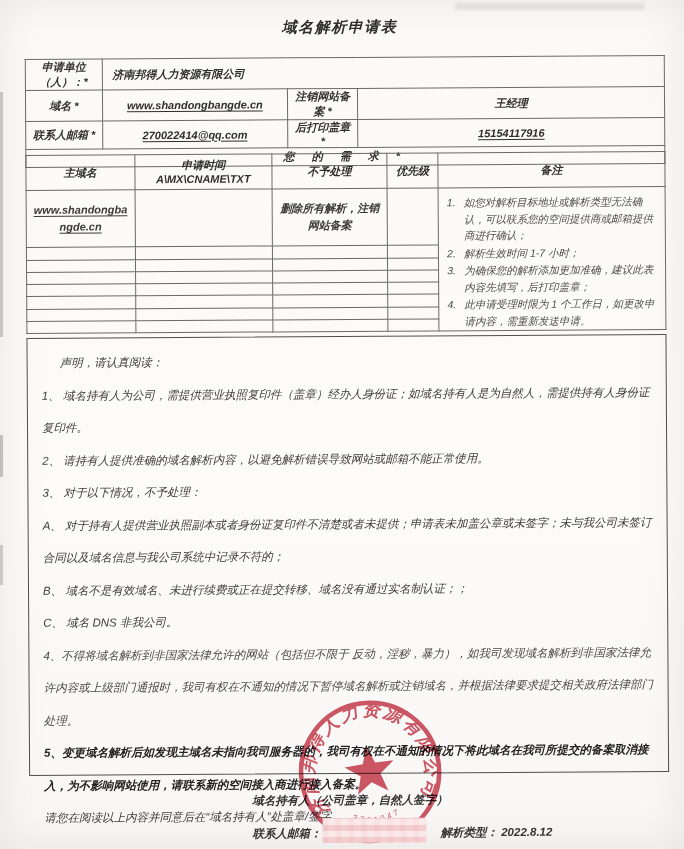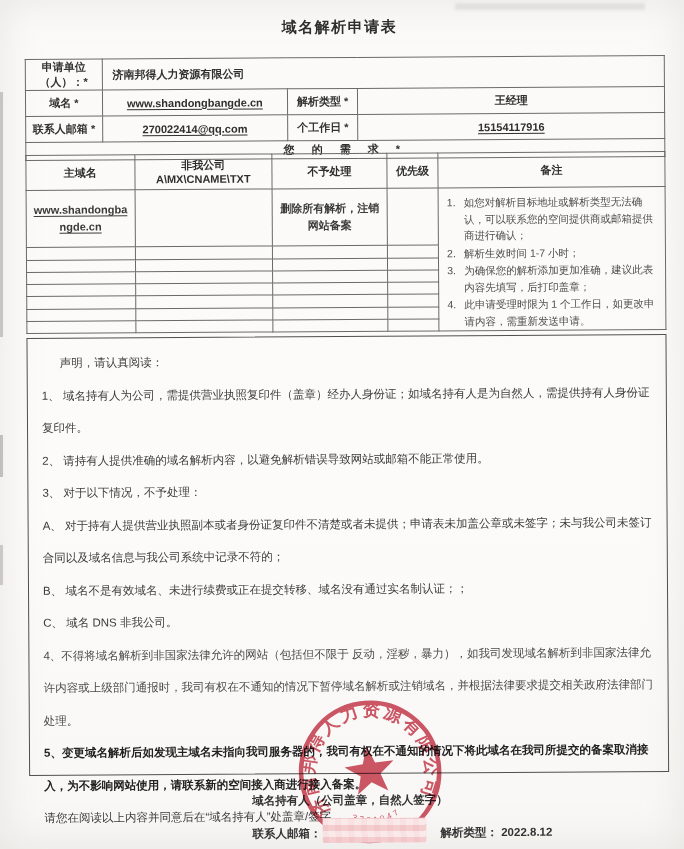--- a/index.html
+++ b/index.html
@@ -7,20 +7,21 @@
     width:684px;height:849px;overflow:hidden;
     background:#f6f5f3;
     font-family:"Liberation Sans","DejaVu Sans",sans-serif;
     color:#3a3a3a;
     position:relative;
   }
   .page{
     position:absolute;inset:0;
     background:linear-gradient(180deg,#fbfaf9 0%,#fcfbfa 60%,#f8f7f5 100%);
     box-shadow:inset 0 0 40px rgba(180,175,168,.25);
+    font-style:italic;
   }
   .sheet{position:absolute;inset:0;transform:rotate(-0.35deg);}
   .title{
     position:absolute;top:18px;left:0;width:100%;
     text-align:center;font-size:15px;font-weight:bold;color:#2e2e2e;letter-spacing:1.5px;
   }
   table.t{border-collapse:collapse;table-layout:fixed;position:absolute;left:27px;width:640px;}
   table.t td{border:1.2px solid #6a6a6a;padding:0 4px;overflow:hidden;}
   .contact{top:57px;}
   .contact td{height:25px;text-align:center;font-size:11px;}
@@ -94,48 +95,48 @@
           <col style="width:48%">
         </colgroup>
       <tbody>
           <tr>
         <td class="lbl">申请单位（人）：*</td>
         <td class="val left" colspan="3">济南邦得人力资源有限公司</td>
       </tr>
       <tr>
         <td class="lbl">域名 *</td>
         <td class="val u">www.shandongbangde.cn</td>
-        <td class="lbl">解析类型 *</td>
+        <td class="lbl">注销网站备案 *</td>
         <td class="val">王经理</td>
       </tr>
       <tr>
         <td class="lbl">联系人邮箱 *</td>
         <td class="val u">270022414@qq.com</td>
-        <td class="lbl">个工作日 *</td>
+        <td class="lbl">后打印盖章 *</td>
         <td class="val u">15154117916</td>
       </tr>
       <tr>
         <td class="sect" colspan="4">您 的 需 求 *</td>
       </tr>
     </tbody>
       </table>
 
     <table class="t needs">
       <colgroup>
           <col style="width:17%">
           <col style="width:21.5%">
           <col style="width:18%">
           <col style="width:8%">
           <col style="width:35.5%">
         </colgroup>
       <tbody>
           <tr class="hdr">
         <td>主域名</td>
         <td>
-          <div class="two">非我公司</div>
+          <div class="two">申请时间</div>
           <div class="two">A\MX\CNAME\TXT</div>
         </td>
         <td>不予处理</td>
         <td>优先级</td>
         <td>备注</td>
       </tr>
       <tr class="drow">
         <td class="domain-val u">www.shandongbangde.cn</td>
         <td></td>
         <td class="addr-val">删除所有解析，注销网站备案</td>

